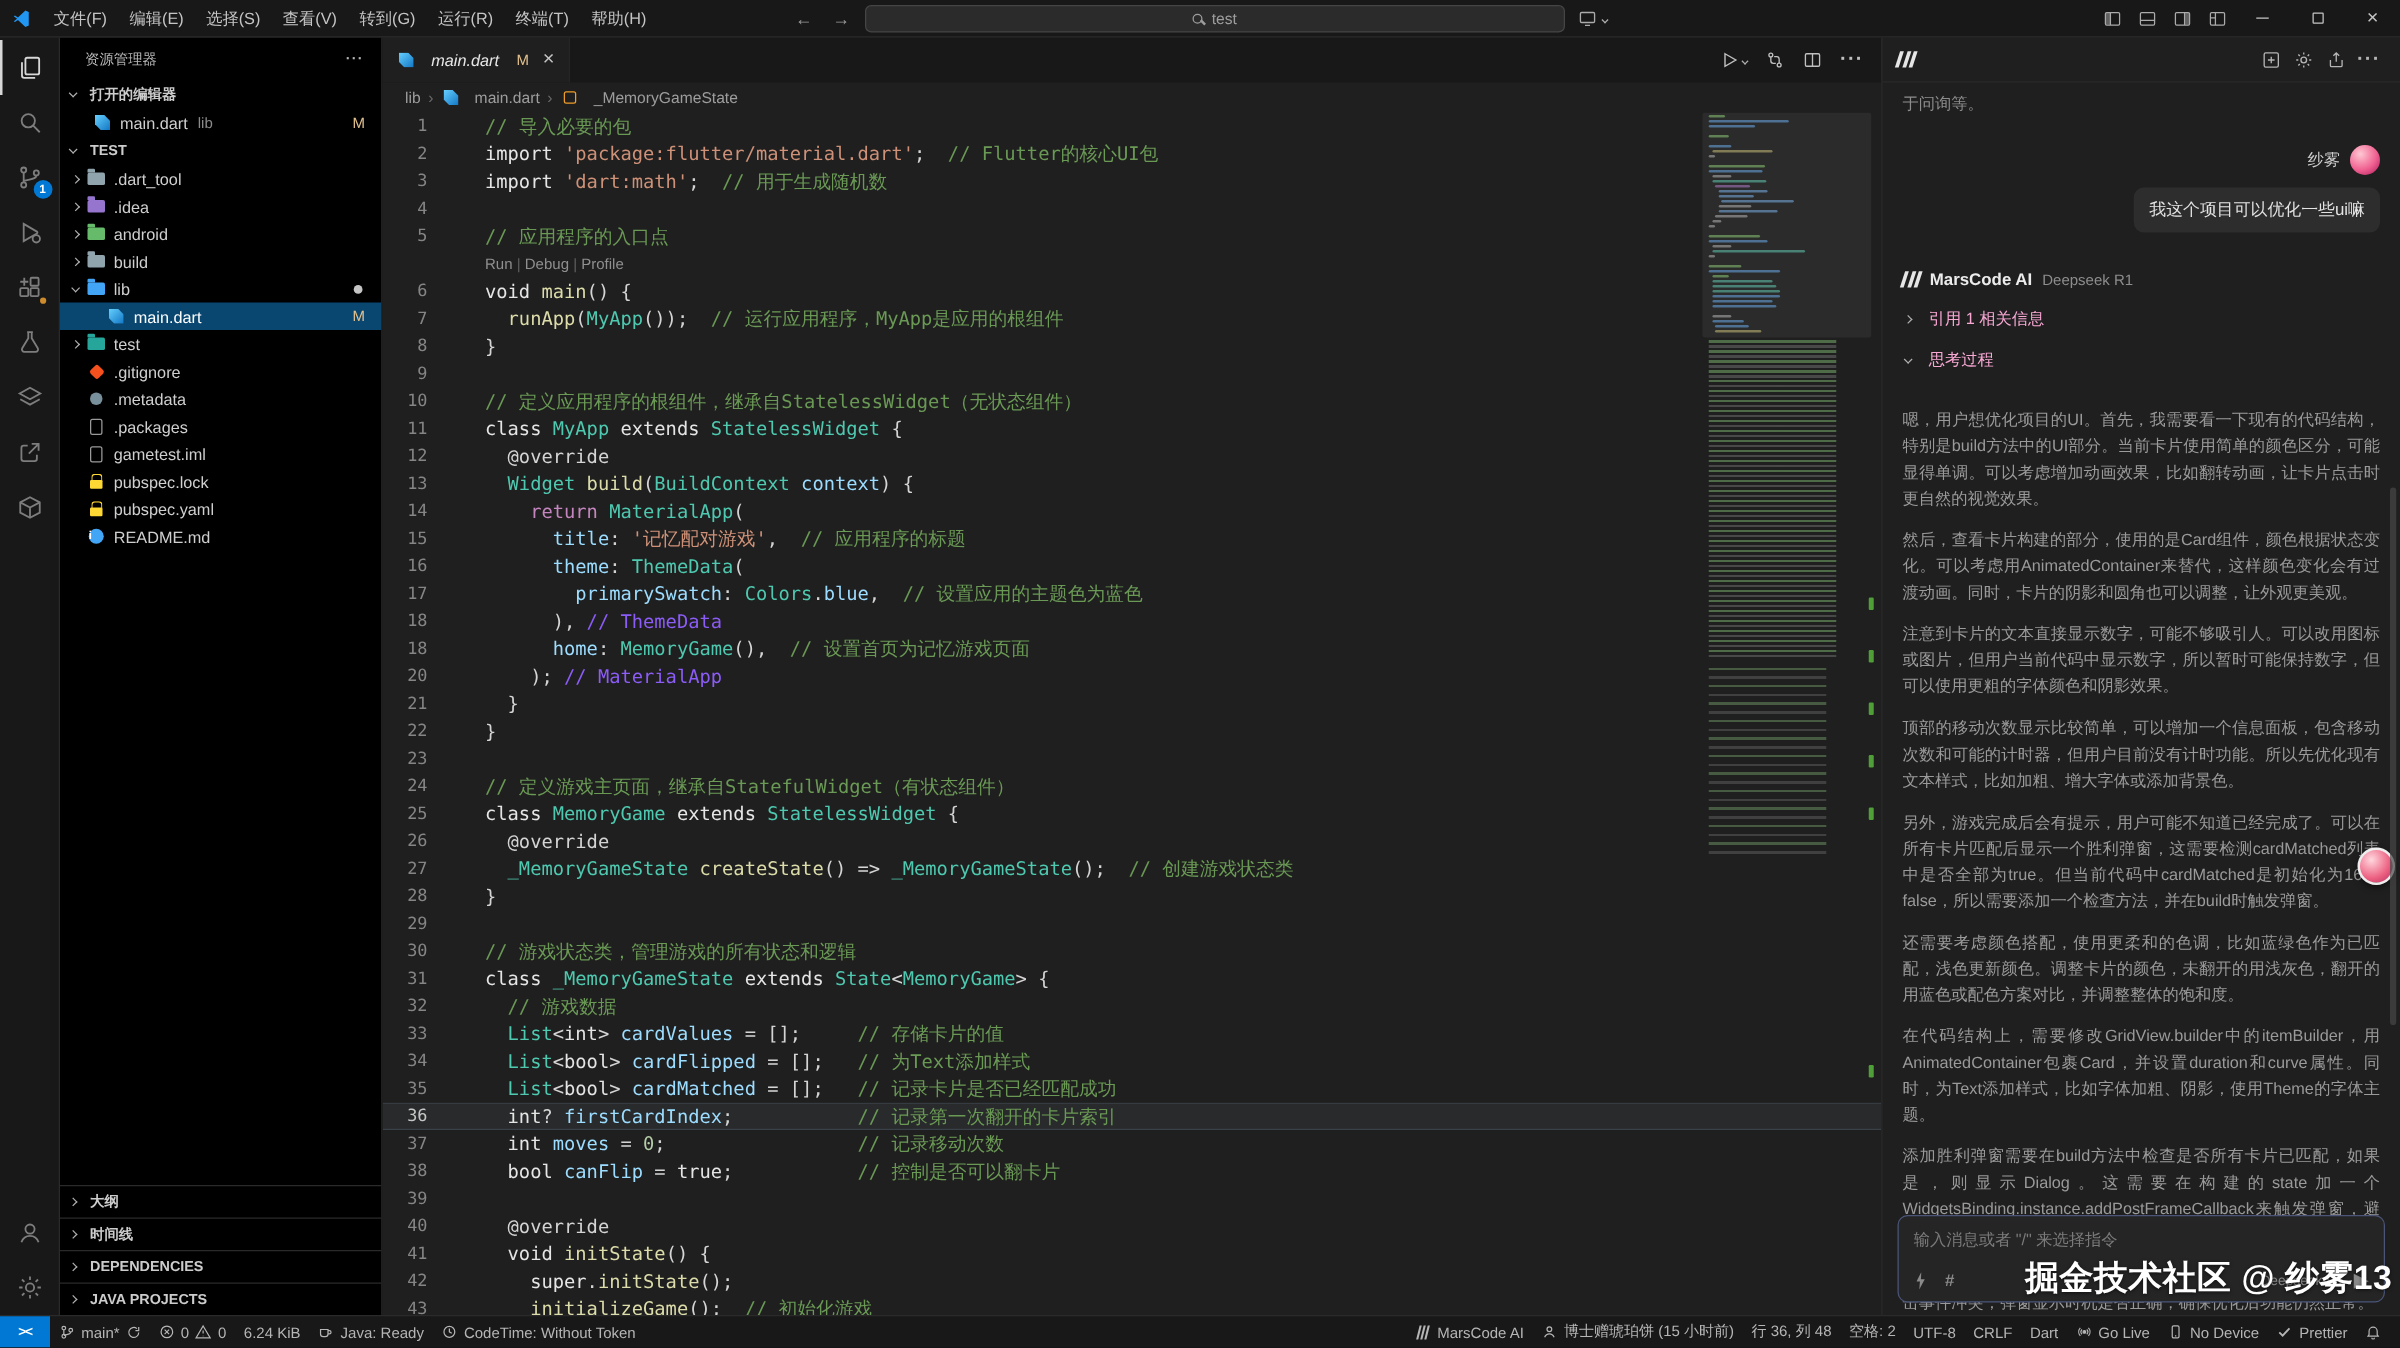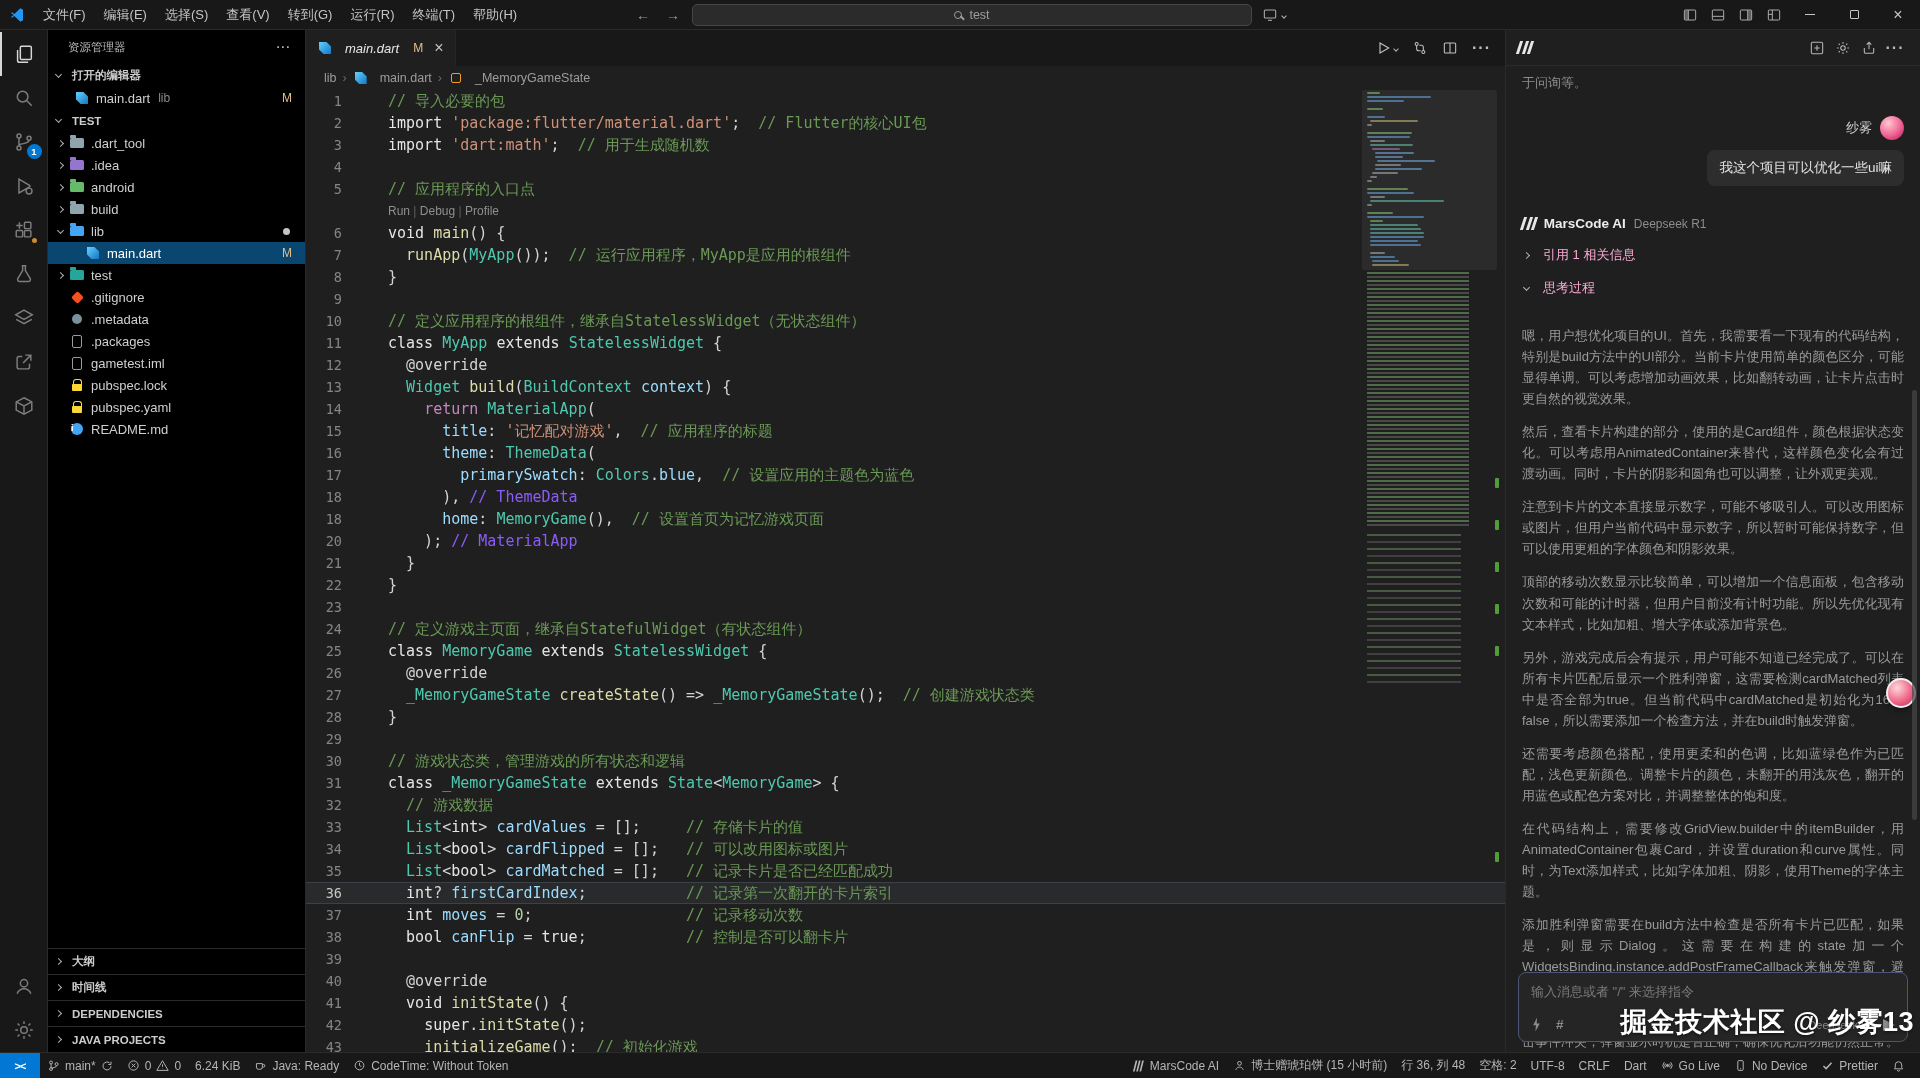--- a/index.html
+++ b/index.html
@@ -638,21 +638,21 @@
             <div class="code-row">
               <span class="ln">32</span>
               <span class="codecell"><span class="tk-p">  </span><span class="tk-c">// 游戏数据</span></span>
             </div>
             <div class="code-row">
               <span class="ln">33</span>
               <span class="codecell"><span class="tk-p">  </span><span class="tk-t">List</span><span class="tk-p">&lt;</span><span class="tk-k">int</span><span class="tk-p">&gt; </span><span class="tk-v">cardValues</span><span class="tk-p"> = [];     </span><span class="tk-c">// 存储卡片的值</span></span>
             </div>
             <div class="code-row">
               <span class="ln">34</span>
-              <span class="codecell"><span class="tk-p">  </span><span class="tk-t">List</span><span class="tk-p">&lt;</span><span class="tk-k">bool</span><span class="tk-p">&gt; </span><span class="tk-v">cardFlipped</span><span class="tk-p"> = [];   </span><span class="tk-c">// 可以改用图标或图片</span></span>
+              <span class="codecell"><span class="tk-p">  </span><span class="tk-t">List</span><span class="tk-p">&lt;</span><span class="tk-k">bool</span><span class="tk-p">&gt; </span><span class="tk-v">cardFlipped</span><span class="tk-p"> = [];   </span><span class="tk-c">// 为Text添加样式</span></span>
             </div>
             <div class="code-row">
               <span class="ln">35</span>
               <span class="codecell"><span class="tk-p">  </span><span class="tk-t">List</span><span class="tk-p">&lt;</span><span class="tk-k">bool</span><span class="tk-p">&gt; </span><span class="tk-v">cardMatched</span><span class="tk-p"> = [];   </span><span class="tk-c">// 记录卡片是否已经匹配成功</span></span>
             </div>
             <div class="code-row current">
               <span class="ln">36</span>
               <span class="codecell"><span class="tk-p">  </span><span class="tk-k">int</span><span class="tk-p">? </span><span class="tk-v">firstCardIndex</span><span class="tk-p">;           </span><span class="tk-c">// 记录第一次翻开的卡片索引</span></span>
             </div>
             <div class="code-row">

